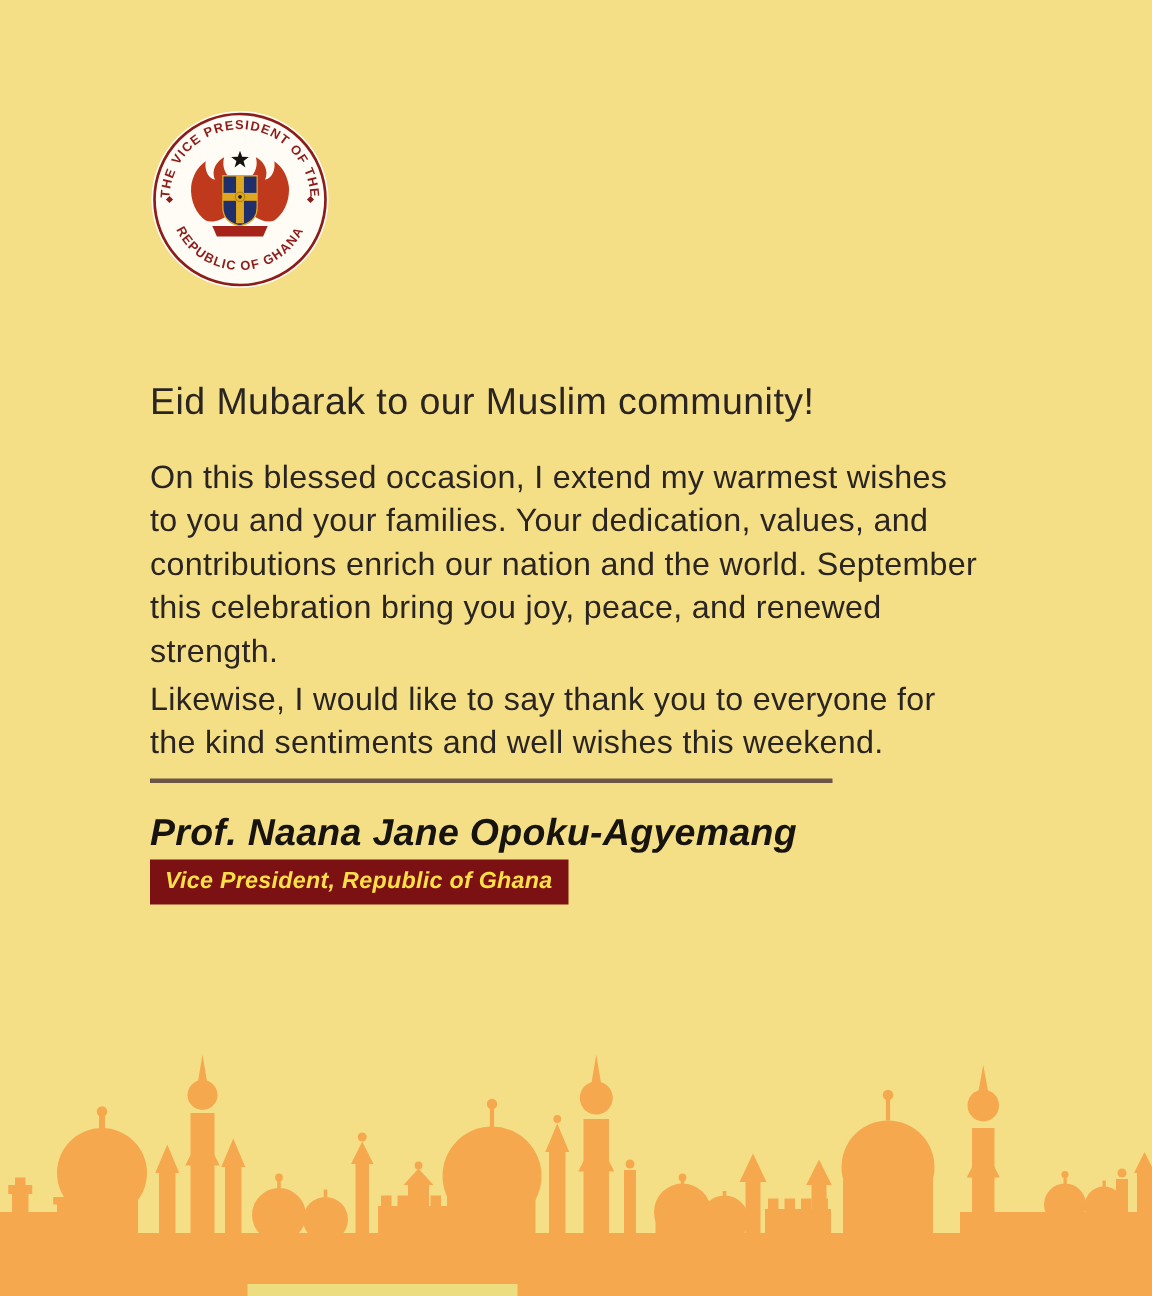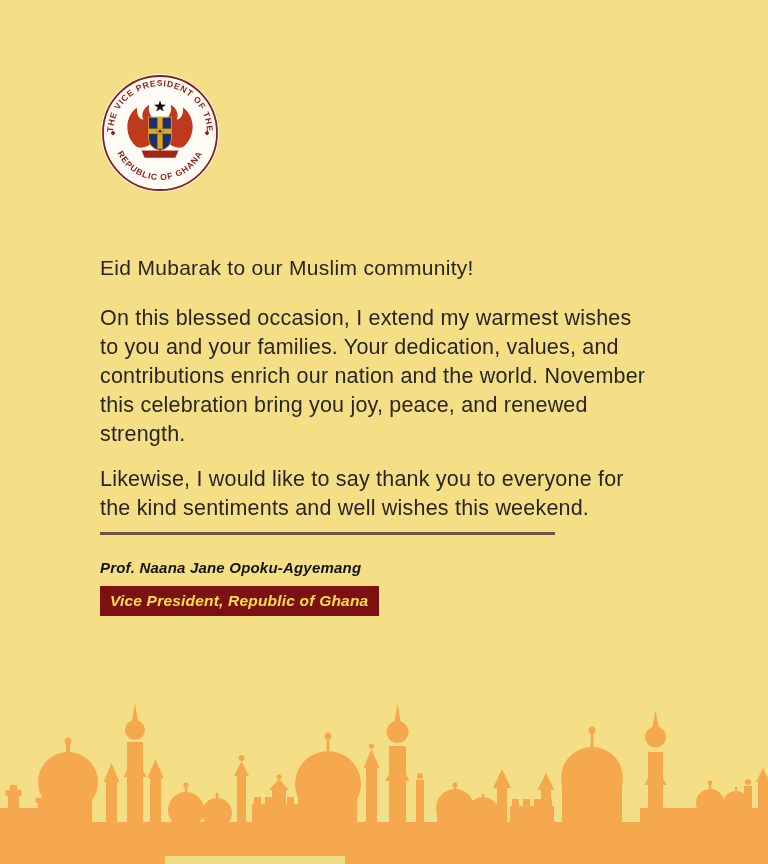--- a/index.html
+++ b/index.html
@@ -8,36 +8,36 @@
     width:768px;height:864px;
     background:#F4DF87;
     overflow:hidden;
     font-family:"Liberation Sans",sans-serif;
     color:#2B2522;
   }
   .seal{position:absolute;left:100px;top:73px;width:120px;height:120px;}
   .message{position:absolute;left:100px;top:257px;width:600px;}
   .greeting{
     margin:0 0 25px 0;
-    font-size:21px;line-height:22px;letter-spacing:.3px;
+    font-size:25px;line-height:22px;letter-spacing:.3px;
   }
   .body-text{
     margin:0;
     font-size:21.5px;line-height:29px;letter-spacing:.2px;
     white-space:pre-line;
   }
-  .closing{margin-top:16px;}
+  .closing{margin-top:3px;}
   .divider{
     margin-top:9px;
     width:455px;height:2.5px;
     background:#6B5545;
   }
   .signature-name{
     margin-top:19px;
-    font-size:15px;line-height:28px;
+    font-size:25px;line-height:28px;
     font-weight:bold;font-style:italic;
     color:#17130F;letter-spacing:.2px;
   }
   .title-badge{
     display:inline-block;
     margin-top:4px;
     background:#7C1113;
     color:#fde047;
     font-size:15.5px;line-height:20px;
     font-weight:bold;font-style:italic;
@@ -87,21 +87,21 @@
       <circle cx="60" cy="58" r="1.4" fill="#151210"></circle>
 
       <polygon points="39,80 81,80 77.5,88 42.5,88" fill="#A6231A"></polygon>
     </g>
   </svg>
 
   <div class="message">
     <p class="greeting">Eid Mubarak to our Muslim community!</p>
     <p class="body-text">On this blessed occasion, I extend my warmest wishes
 to you and your families. Your dedication, values, and
-contributions enrich our nation and the world. November
+contributions enrich our nation and the world. September
 this celebration bring you joy, peace, and renewed
 strength.</p>
     <p class="body-text closing">Likewise, I would like to say thank you to everyone for
 the kind sentiments and well wishes this weekend.</p>
     <div class="divider"></div>
     <div class="signature-name">Prof. Naana Jane Opoku-Agyemang</div>
     <div class="title-badge">Vice President, Republic of Ghana</div>
   </div>
 
   <svg class="skyline" viewBox="0 0 768 174" preserveAspectRatio="none" aria-hidden="true">

